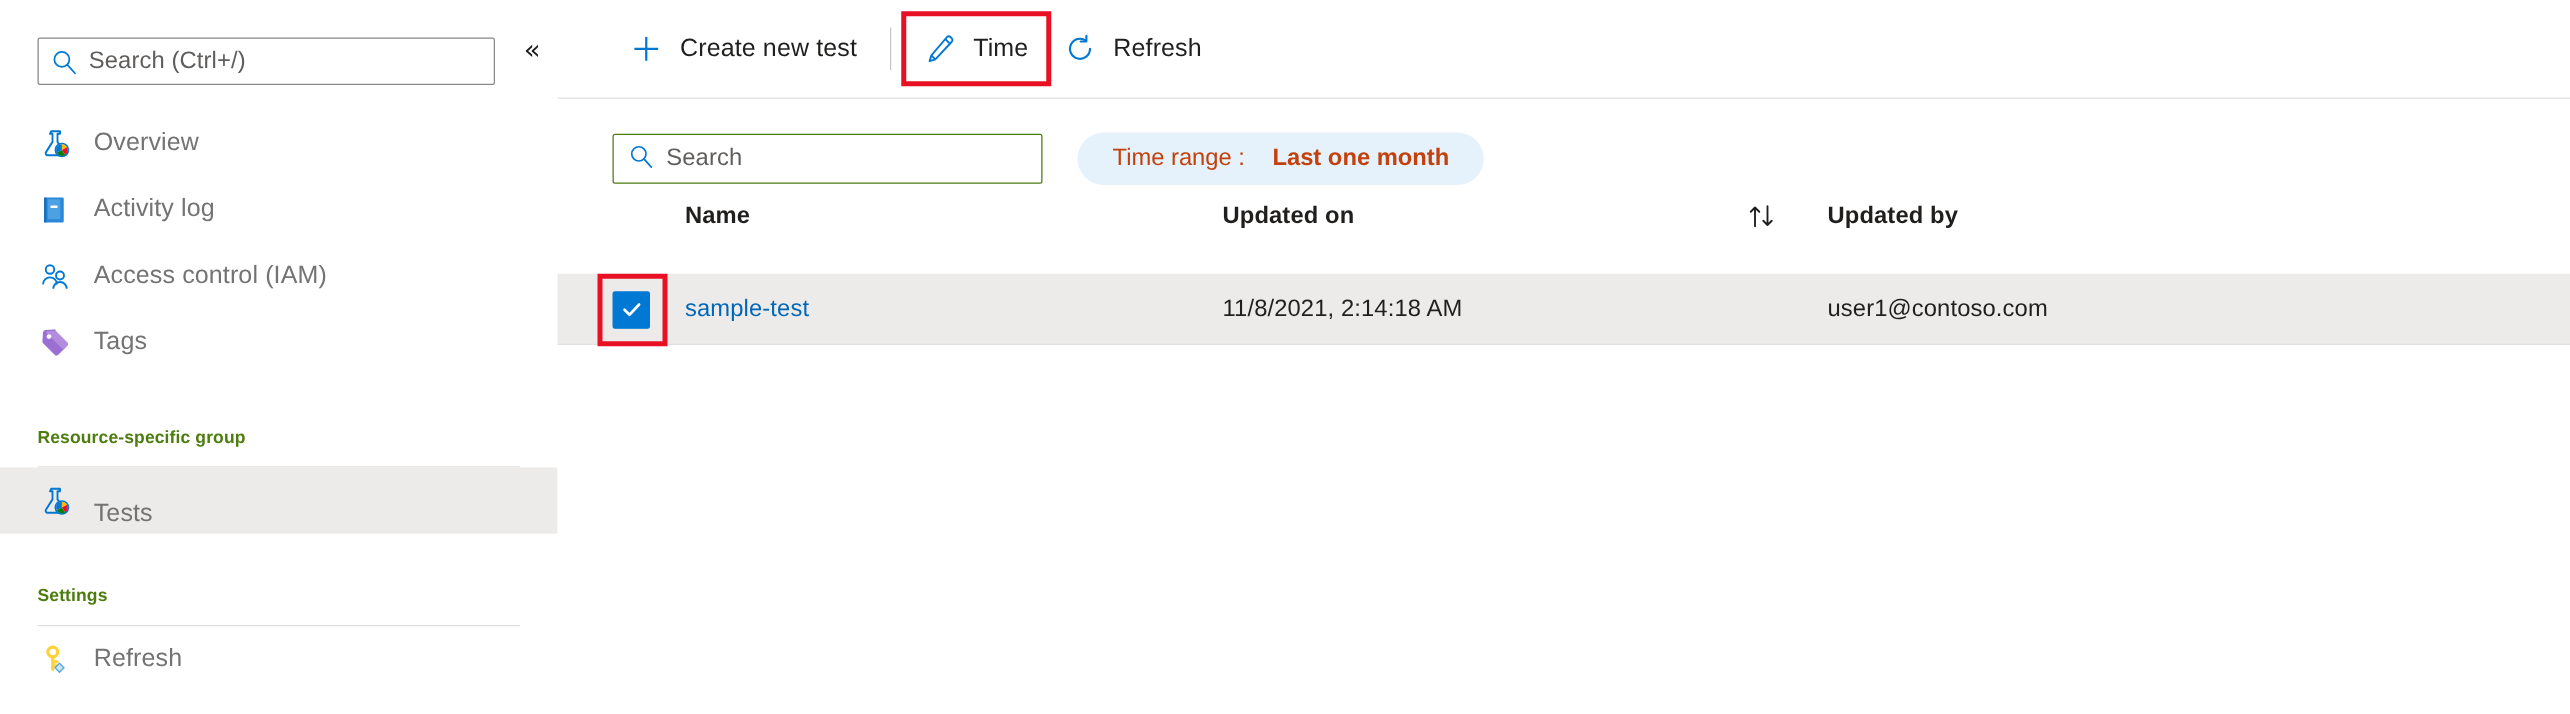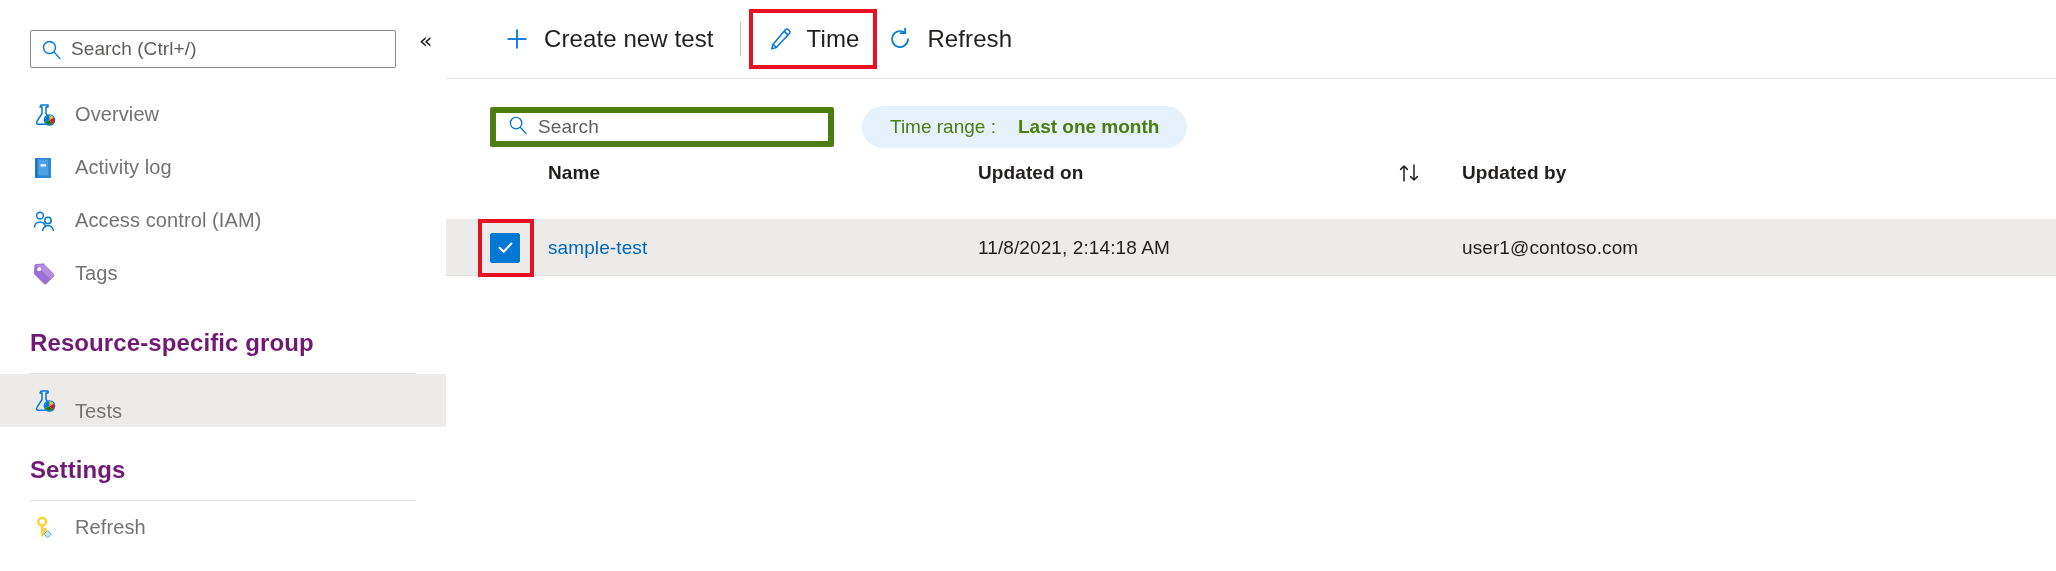--- a/index.html
+++ b/index.html
@@ -60,21 +60,21 @@
   .nav-item .lbl {
     margin-left: 17px;
     font-size: 20px; color: #737373; letter-spacing: .1px;
     white-space: nowrap;
   }
   .nav-item.selected { background: #edebe9; }
   .nav-item.selected .lbl { color: #737373; margin-top: 21px; }
 
   .group-head {
     padding-left: 30px;
-    font-size: 24px; font-weight: bold; color: #701a75;
+    font-size: 14px; font-weight: bold; color: #4d7c0f;
     letter-spacing: .1px;
     height: 44px; display: flex; align-items: flex-end;
     padding-bottom: 9px;
   }
   .group-rule {
     margin: 7px 30px 0 30px;
     height: 1px; background: #e1dfdd;
   }
   .spacer-lg { height: 22px; }
 
@@ -98,21 +98,21 @@
     background: transparent; border: none;
     font-family: inherit;
   }
   .tb-btn .ico {
     width: 26px; height: 26px;
     display: flex; align-items: center; justify-content: center;
     flex: 0 0 26px;
   }
   .tb-btn .lbl {
     margin-left: 14px;
-    font-size: 24px; color: #201f1e; letter-spacing: .1px;
+    font-size: 20px; color: #201f1e; letter-spacing: .1px;
     white-space: nowrap;
   }
   .tb-sep {
     width: 1px; height: 34px; background: #c8c6c4;
     margin: 0 12px;
   }
   .tb-btn.annotated {
     outline: 4px solid #e81123;
     outline-offset: 0px;
   }
@@ -121,36 +121,36 @@
     width: 1610px; height: 1px; background: #e1dfdd;
   }
 
   
   .filter-row {
     position: absolute; left: 44px; top: 106px;
     display: flex; align-items: center;
   }
   .tbl-search {
     width: 344px; height: 40px;
-    border: 6px solid #4d7c0f; border-radius: 2px;
+    border: 1px solid #4d7c0f; border-radius: 2px;
     background: #fff;
     display: flex; align-items: center; padding: 0 12px;
   }
   .tbl-search .ph {
     margin-left: 10px;
     font-size: 19px; color: #605e5c; letter-spacing: .1px;
   }
   .pill {
     margin-left: 28px;
     height: 42px; border-radius: 21px;
     background: #e5f1fb;
     display: flex; align-items: center;
     padding: 0 28px;
     cursor: pointer;
-    font-size: 19px; color: #4d7c0f;
+    font-size: 19px; color: #c2410c;
     white-space: nowrap;
   }
   .pill .pill-strong { font-weight: bold; margin-left: 22px; }
 
   
   .table { position: absolute; left: 0; top: 162px; width: 1610px; }
   .thead {
     display: flex; align-items: flex-start;
     height: 58px;
     padding-left: 44px;

